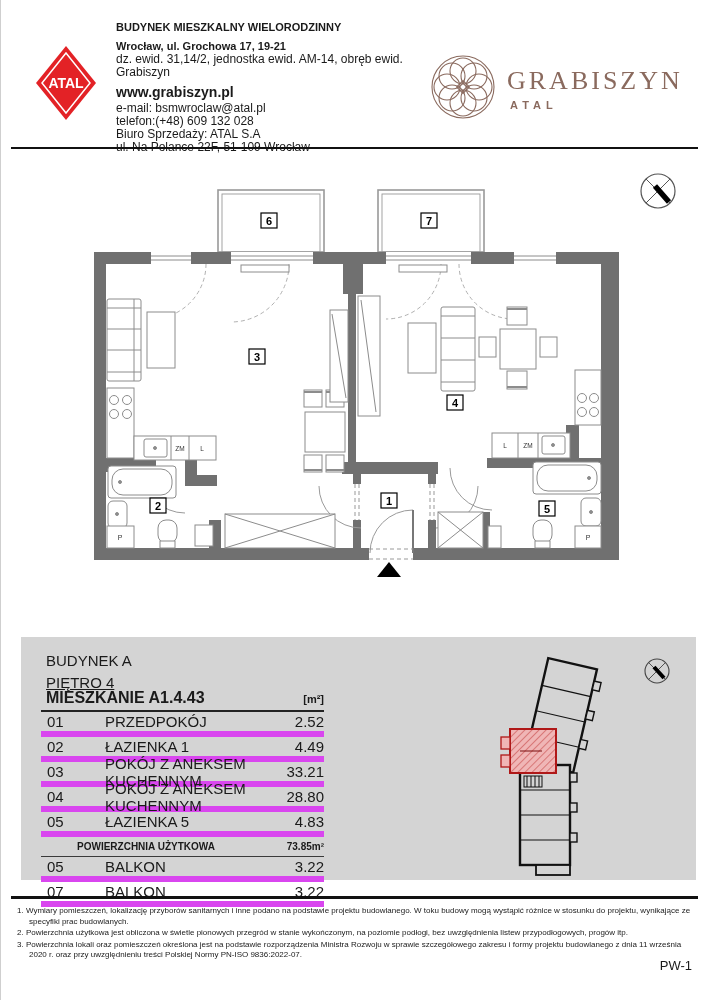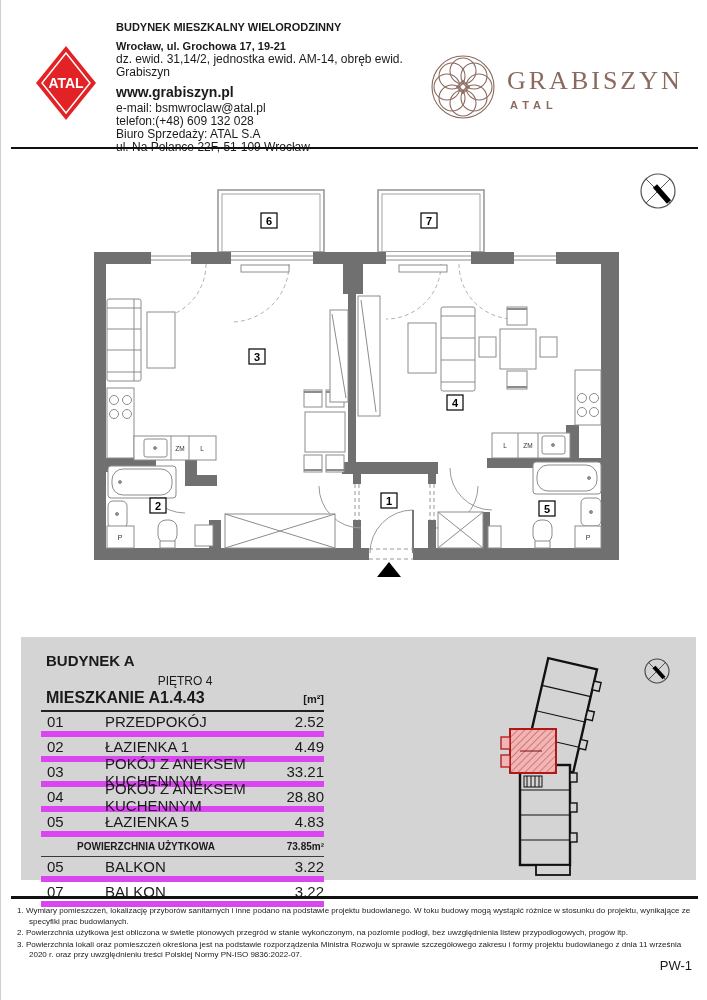--- a/index.html
+++ b/index.html
@@ -14,22 +14,22 @@
   .atal-logo{position:absolute;left:33px;top:44px;}
   .gz-motif{position:absolute;left:428px;top:53px;}
   .gz-name{position:absolute;left:506px;top:66px;font-family:"Liberation Serif",serif;
            font-size:26px;letter-spacing:3px;color:#8a6a5e;}
   .gz-sub{position:absolute;left:509px;top:99px;font-size:11px;font-weight:bold;
           letter-spacing:5px;color:#8a6a5e;}
   
   .plan{position:absolute;left:0;top:160px;}
   
   .panel{position:absolute;left:20px;top:637px;width:675px;height:243px;background:#d4d4d4;}
-  .bd-title{position:absolute;left:45px;top:652px;font-size:15px;font-weight:bold;}
-  .floor-lbl{position:absolute;left:45px;top:674px;width:278px;text-align:center;font-size:12px;}
+  .bd-title{position:absolute;left:45px;top:652px;font-size:15px;font-weight:normal;}
+  .floor-lbl{position:absolute;left:45px;top:674px;width:278px;text-align:left;font-size:15px;text-decoration:underline;}
   .apt-lbl{position:absolute;left:45px;top:689px;font-size:16px;font-weight:bold;}
   .unit-lbl{position:absolute;left:45px;top:693px;width:278px;text-align:right;
             font-size:11px;font-weight:bold;}
   .apt-rule{position:absolute;left:40px;top:710px;width:283px;height:2px;background:#222;}
   .tbl{position:absolute;left:40px;top:712px;width:283px;}
   .trow{display:flex;height:19px;align-items:center;border-bottom:6px solid #d946ef;
         font-size:15px;}
   .trow .no{width:26px;padding-left:6px;}
   .trow .nm{flex:1;margin-left:32px;}
   .trow .ar{text-align:right;}

